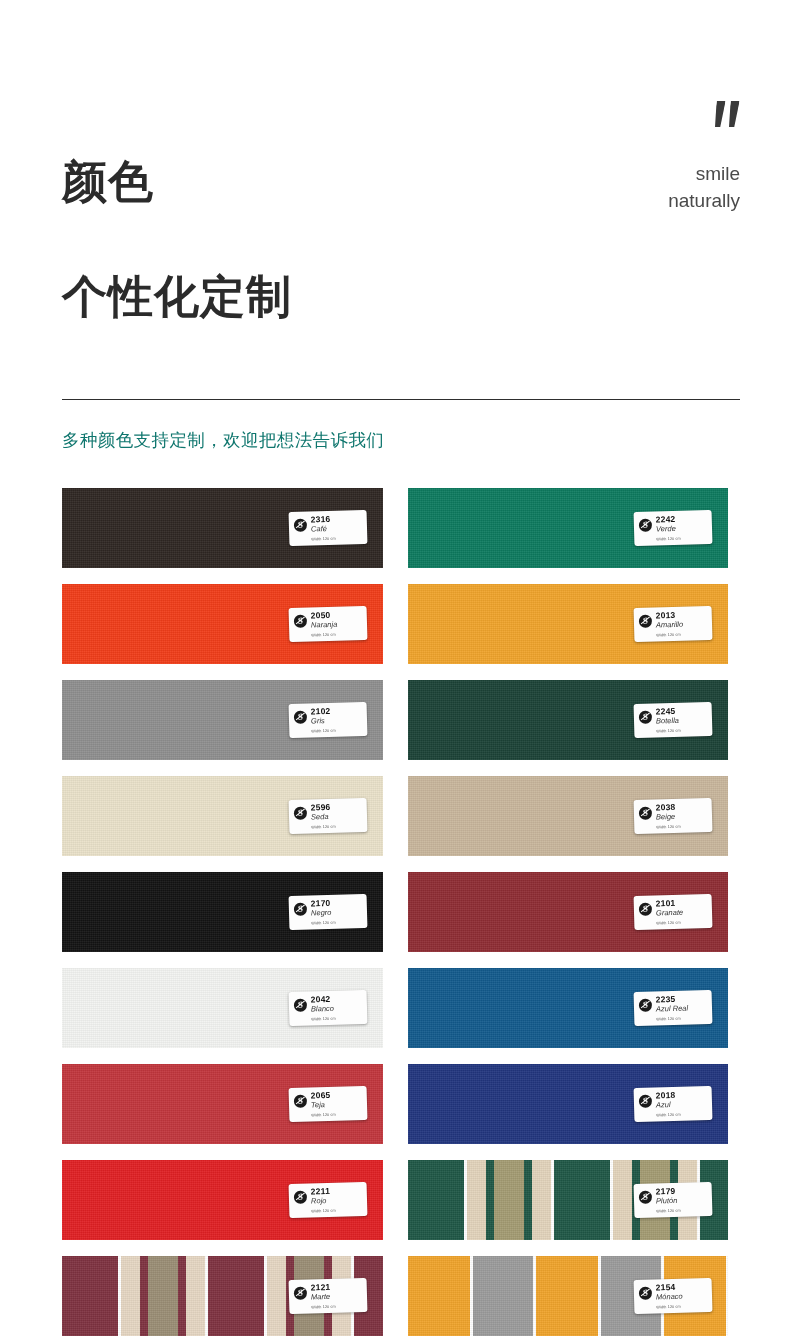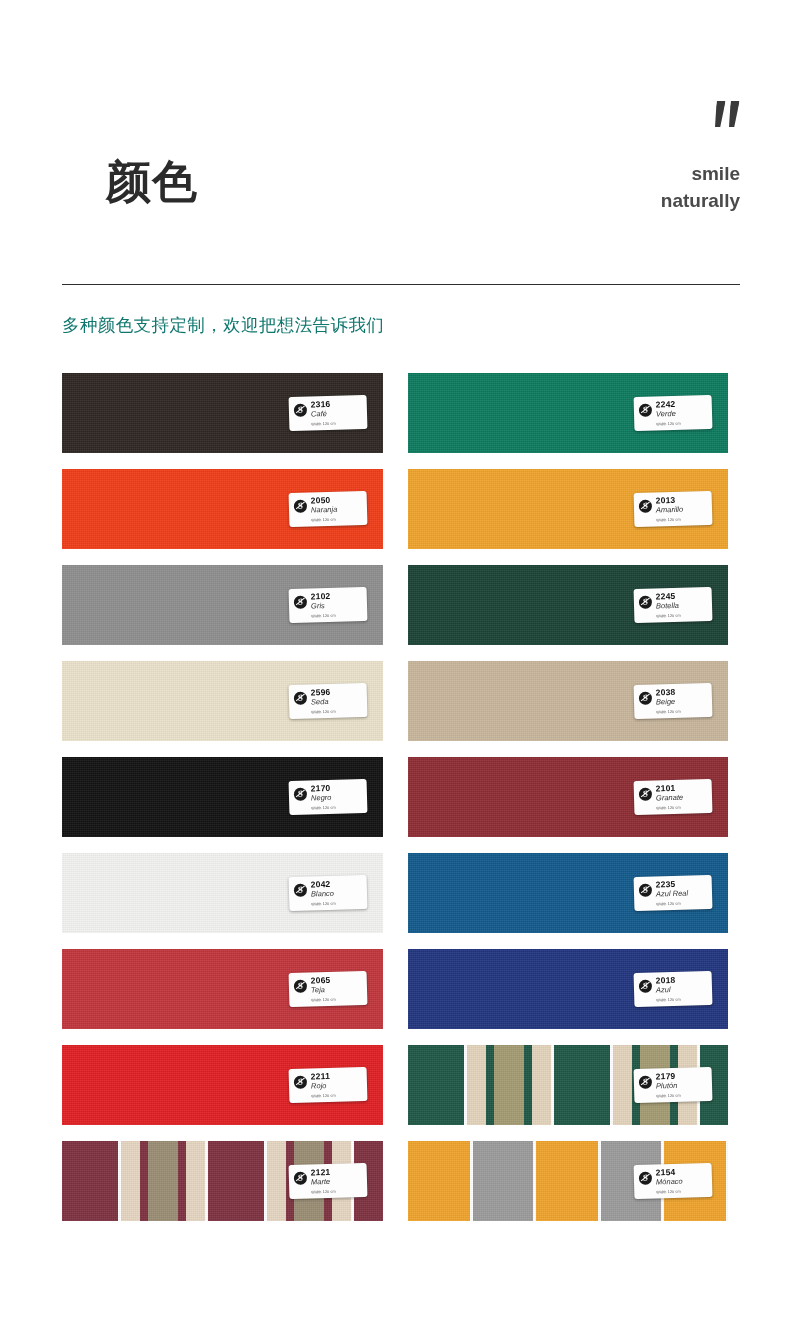--- a/index.html
+++ b/index.html
@@ -25,21 +25,21 @@
     align-items: flex-start;
   }
   .title {
     font-size: 45px;
     font-weight: 700;
     line-height: 1.28;
     letter-spacing: 1px;
     color: #2b2b2b;
     white-space: pre-line;
   }
-  .title-line { display:block;margin-left:44px; }
+  .title-line { display:block; }
   .slogan-wrap {
     text-align: right;
     padding-top: 6px;
     min-width: 150px;
   }
   .quote-mark {
     display: inline-block;
     margin-right: 2px;
     margin-bottom: 30px;
   }
@@ -49,21 +49,21 @@
     height: 26px;
     background: #3a3a3a;
     margin-left: 5px;
     transform: skewX(-7deg);
     clip-path: polygon(0 0, 100% 0, 76% 100%, 18% 100%);
   }
   .slogan {
     font-size: 19px;
     line-height: 1.42;
     color: #4a4a4a;
-    font-weight: 700;
+    font-weight: 400;
   }
   .slogan-line { display: block; }
 
   .divider {
     margin: 16px 50px 0 62px;
     height: 1px;
     background: #2e2e2e;
   }
   .subtitle {
     margin: 28px 50px 0 62px;
@@ -173,20 +173,21 @@
   }
   .tag-row { display: flex; align-items: center; }
 </style>
 </head>
 <body>
 
 <div class="header">
   <div class="title-block">
     <div class="title">
       <span class="title-line">颜色</span>
+      <span class="title-line">个性化定制</span>
     </div>
     <div class="slogan-wrap">
       <div class="quote-mark"><span></span><span></span></div>
       <div class="slogan">
         <span class="slogan-line">smile</span>
         <span class="slogan-line">naturally</span>
       </div>
     </div>
   </div>
 </div>

